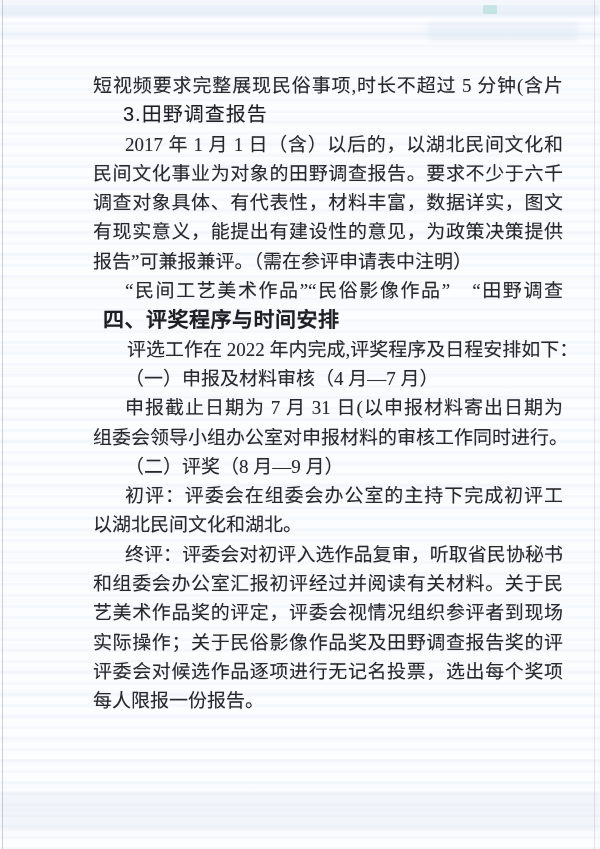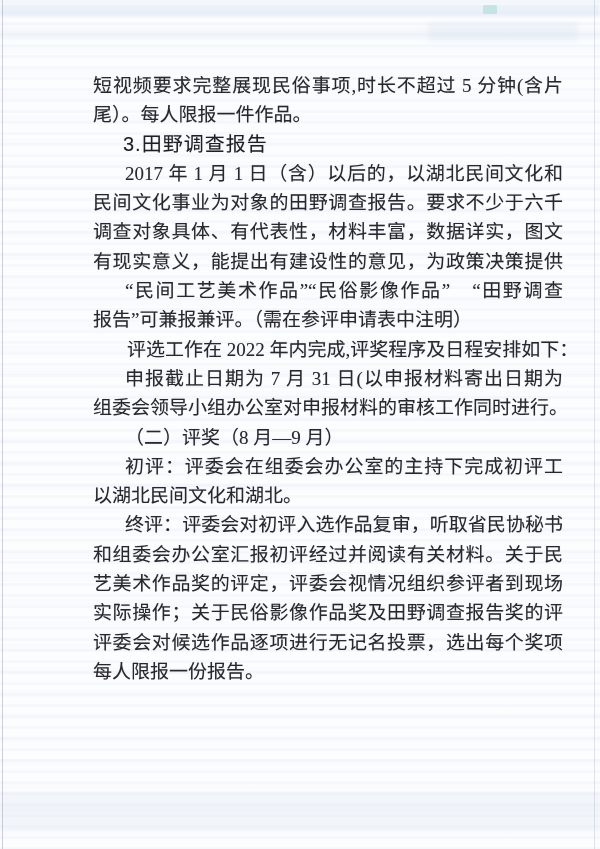--- a/index.html
+++ b/index.html
@@ -65,29 +65,30 @@
 <div class="band band-top"></div>
 <div class="band band-upper"></div>
 <div class="band band-bottom"></div>
 <div class="bleed-blob"></div>
 <div class="edge-line-left"></div>
 <div class="edge-line-right"></div>
 <div class="corner-mark"></div>
 
 <div class="text-area">
     <div class="line body fill">短视频要求完整展现民俗事项,时长不超过 5 分钟(含片头、</div>
-    <div class="line body">尾）。每人限报一件作品。</div>
     <div class="line subheading" style="padding-left: 30px;">3.田野调查报告</div>
     <div class="line body fill" style="padding-left: 32px;">2017 年 1 月 1 日（含）以后的，以湖北民间文化和湖北</div>
     <div class="line body fill">民间文化事业为对象的田野调查报告。要求不少于六千字，</div>
     <div class="line body fill">调查对象具体、有代表性，材料丰富，数据详实，图文并茂，</div>
     <div class="line body fill">有现实意义，能提出有建设性的意见，为政策决策提供依据</div>
+    <div class="line body">报告”可兼报兼评。（需在参评申请表中注明）</div>
     <div class="line body fill" style="padding-left: 32px;">“民间工艺美术作品”“民俗影像作品”　“田野调查</div>
-    <div class="line body">报告”可兼报兼评。（需在参评申请表中注明）</div>
+    <div class="line heading" style="padding-left: 10px;">四、评奖程序与时间安排</div>
     <div class="line body" style="padding-left: 34px; text-align: center;">评选工作在 2022 年内完成,评奖程序及日程安排如下：</div>
+    <div class="line body" style="padding-left: 32px;">（一）申报及材料审核（4 月—7 月）</div>
     <div class="line body fill" style="padding-left: 32px;">申报截止日期为 7 月 31 日(以申报材料寄出日期为准)。</div>
     <div class="line body">组委会领导小组办公室对申报材料的审核工作同时进行。</div>
     <div class="line body" style="padding-left: 32px;">（二）评奖（8 月—9 月）</div>
     <div class="line body fill" style="padding-left: 32px;">初评：评委会在组委会办公室的主持下完成初评工作，</div>
     <div class="line body">以湖北民间文化和湖北。</div>
     <div class="line body fill" style="padding-left: 32px;">终评：评委会对初评入选作品复审，听取省民协秘书长</div>
     <div class="line body fill">和组委会办公室汇报初评经过并阅读有关材料。关于民间工</div>
     <div class="line body fill">艺美术作品奖的评定，评委会视情况组织参评者到现场进行</div>
     <div class="line body fill">实际操作；关于民俗影像作品奖及田野调查报告奖的评定，</div>
     <div class="line body fill">评委会对候选作品逐项进行无记名投票，选出每个奖项获奖</div>

